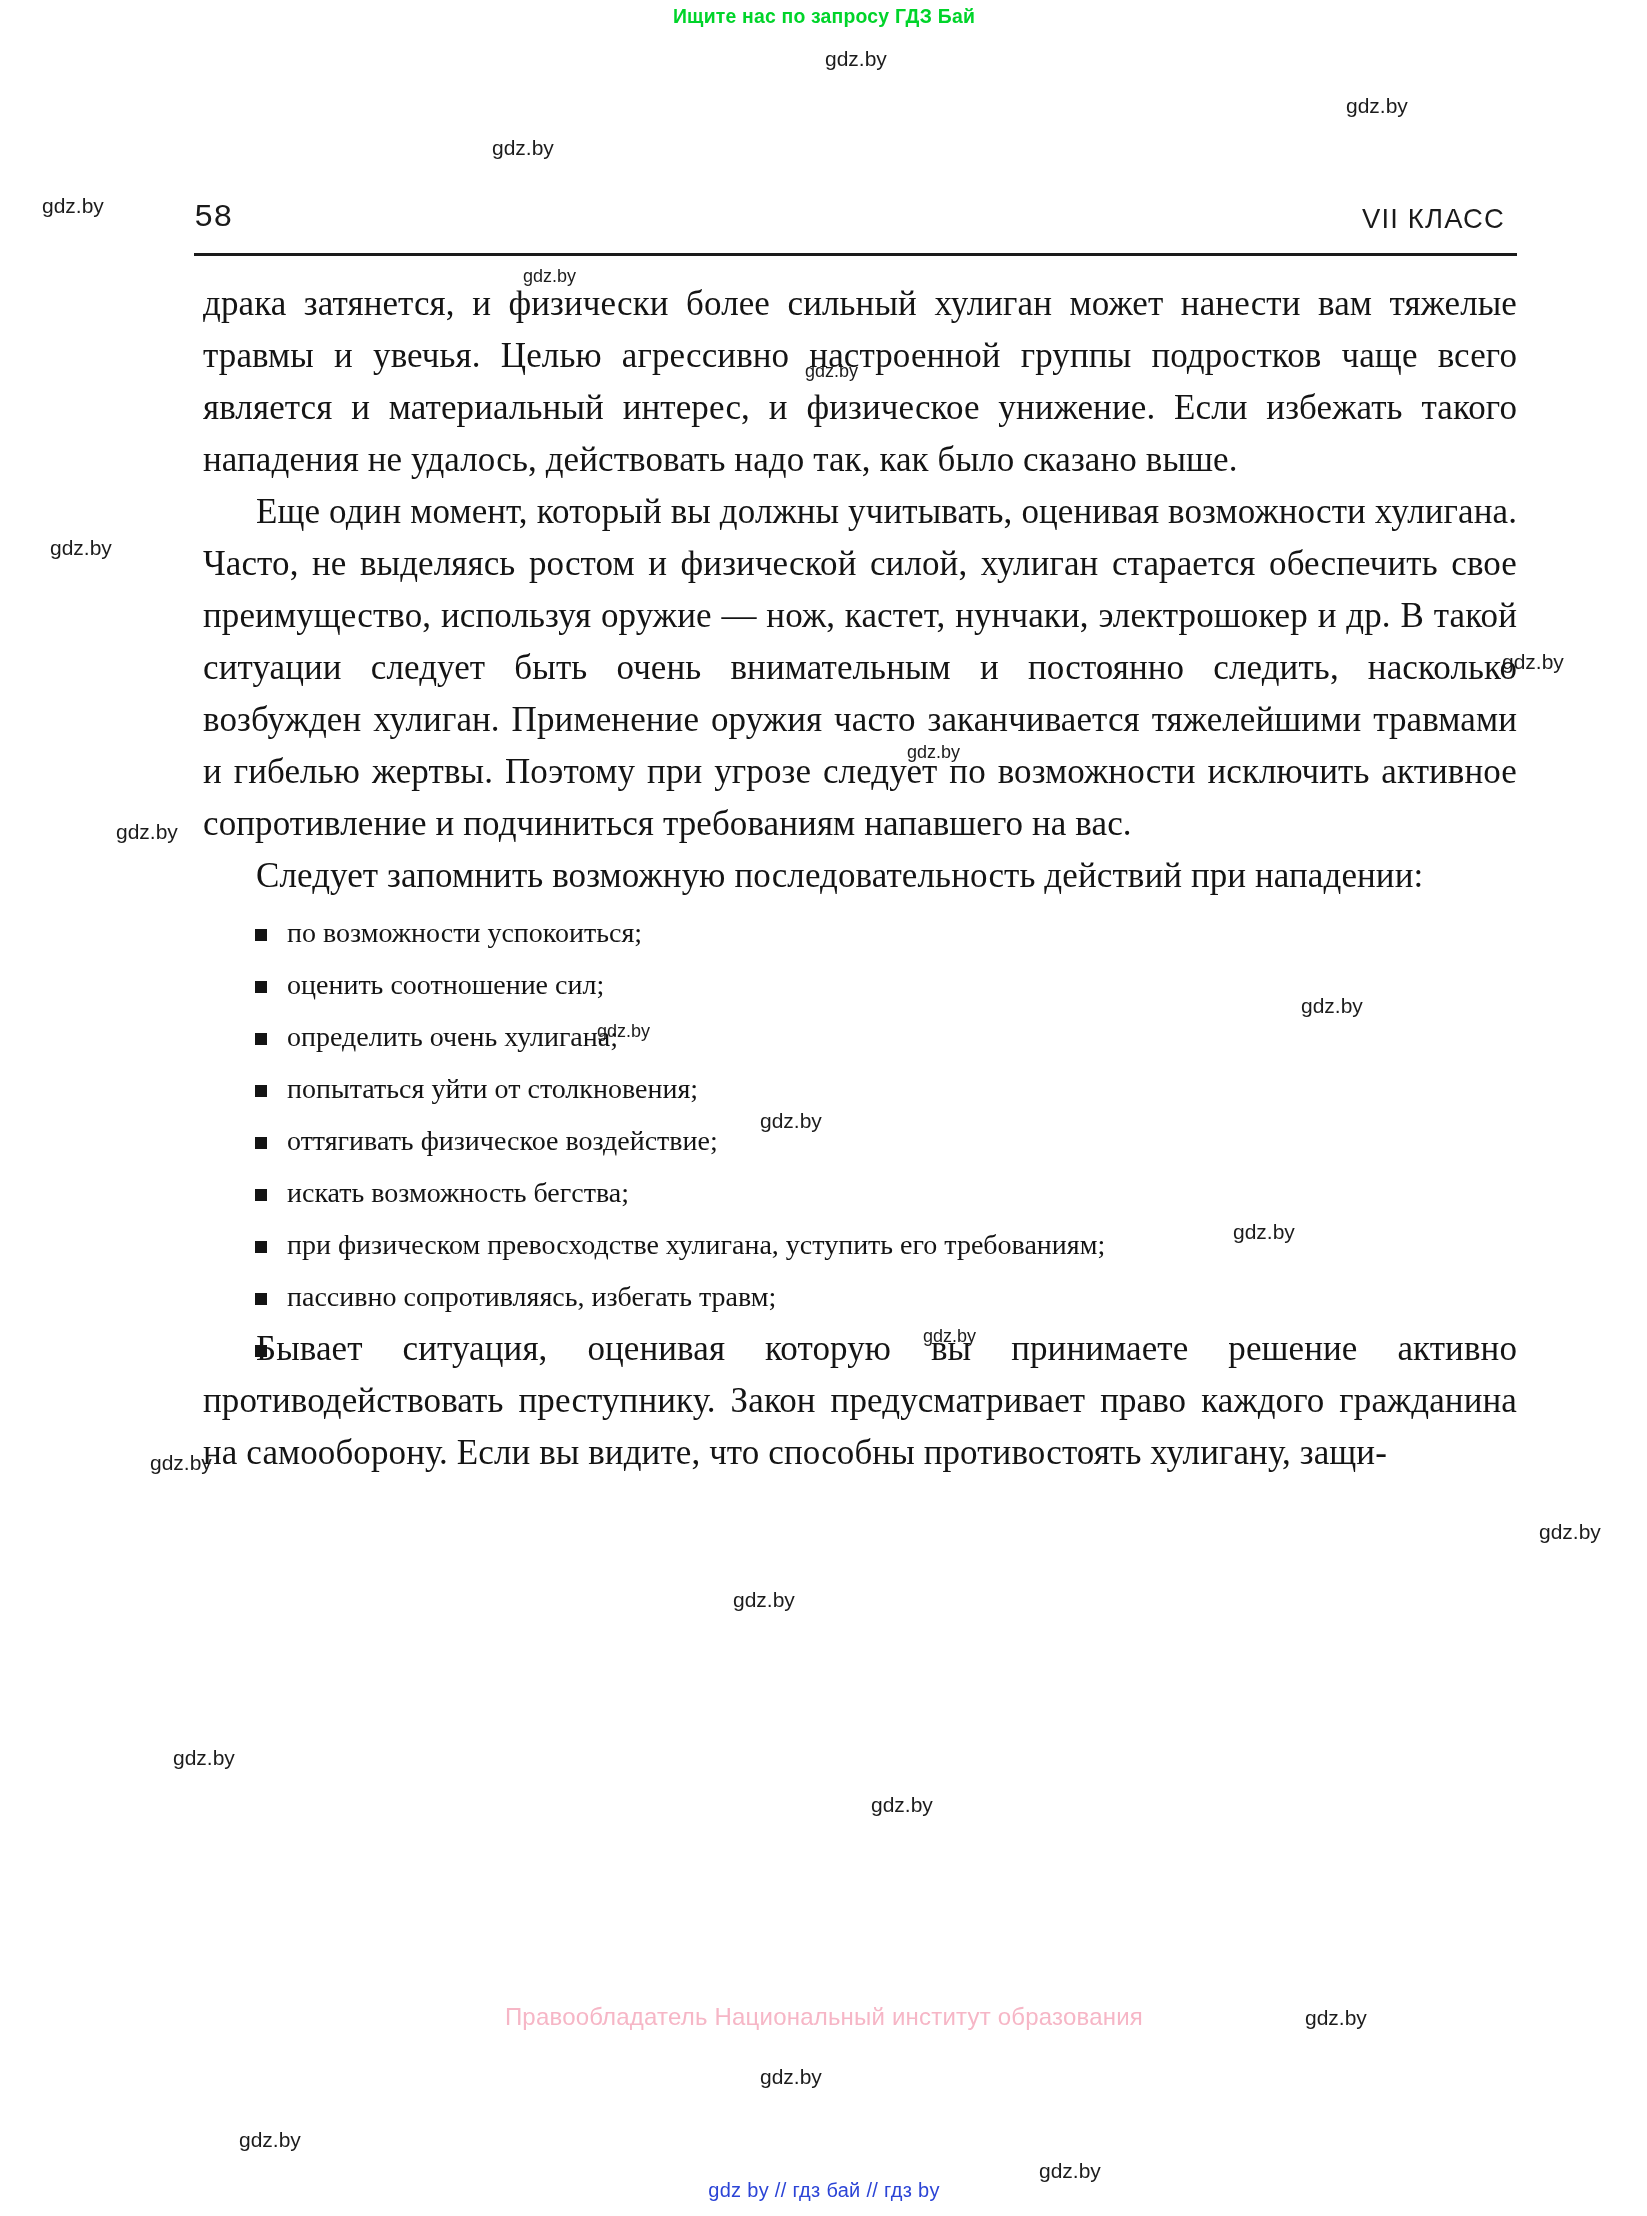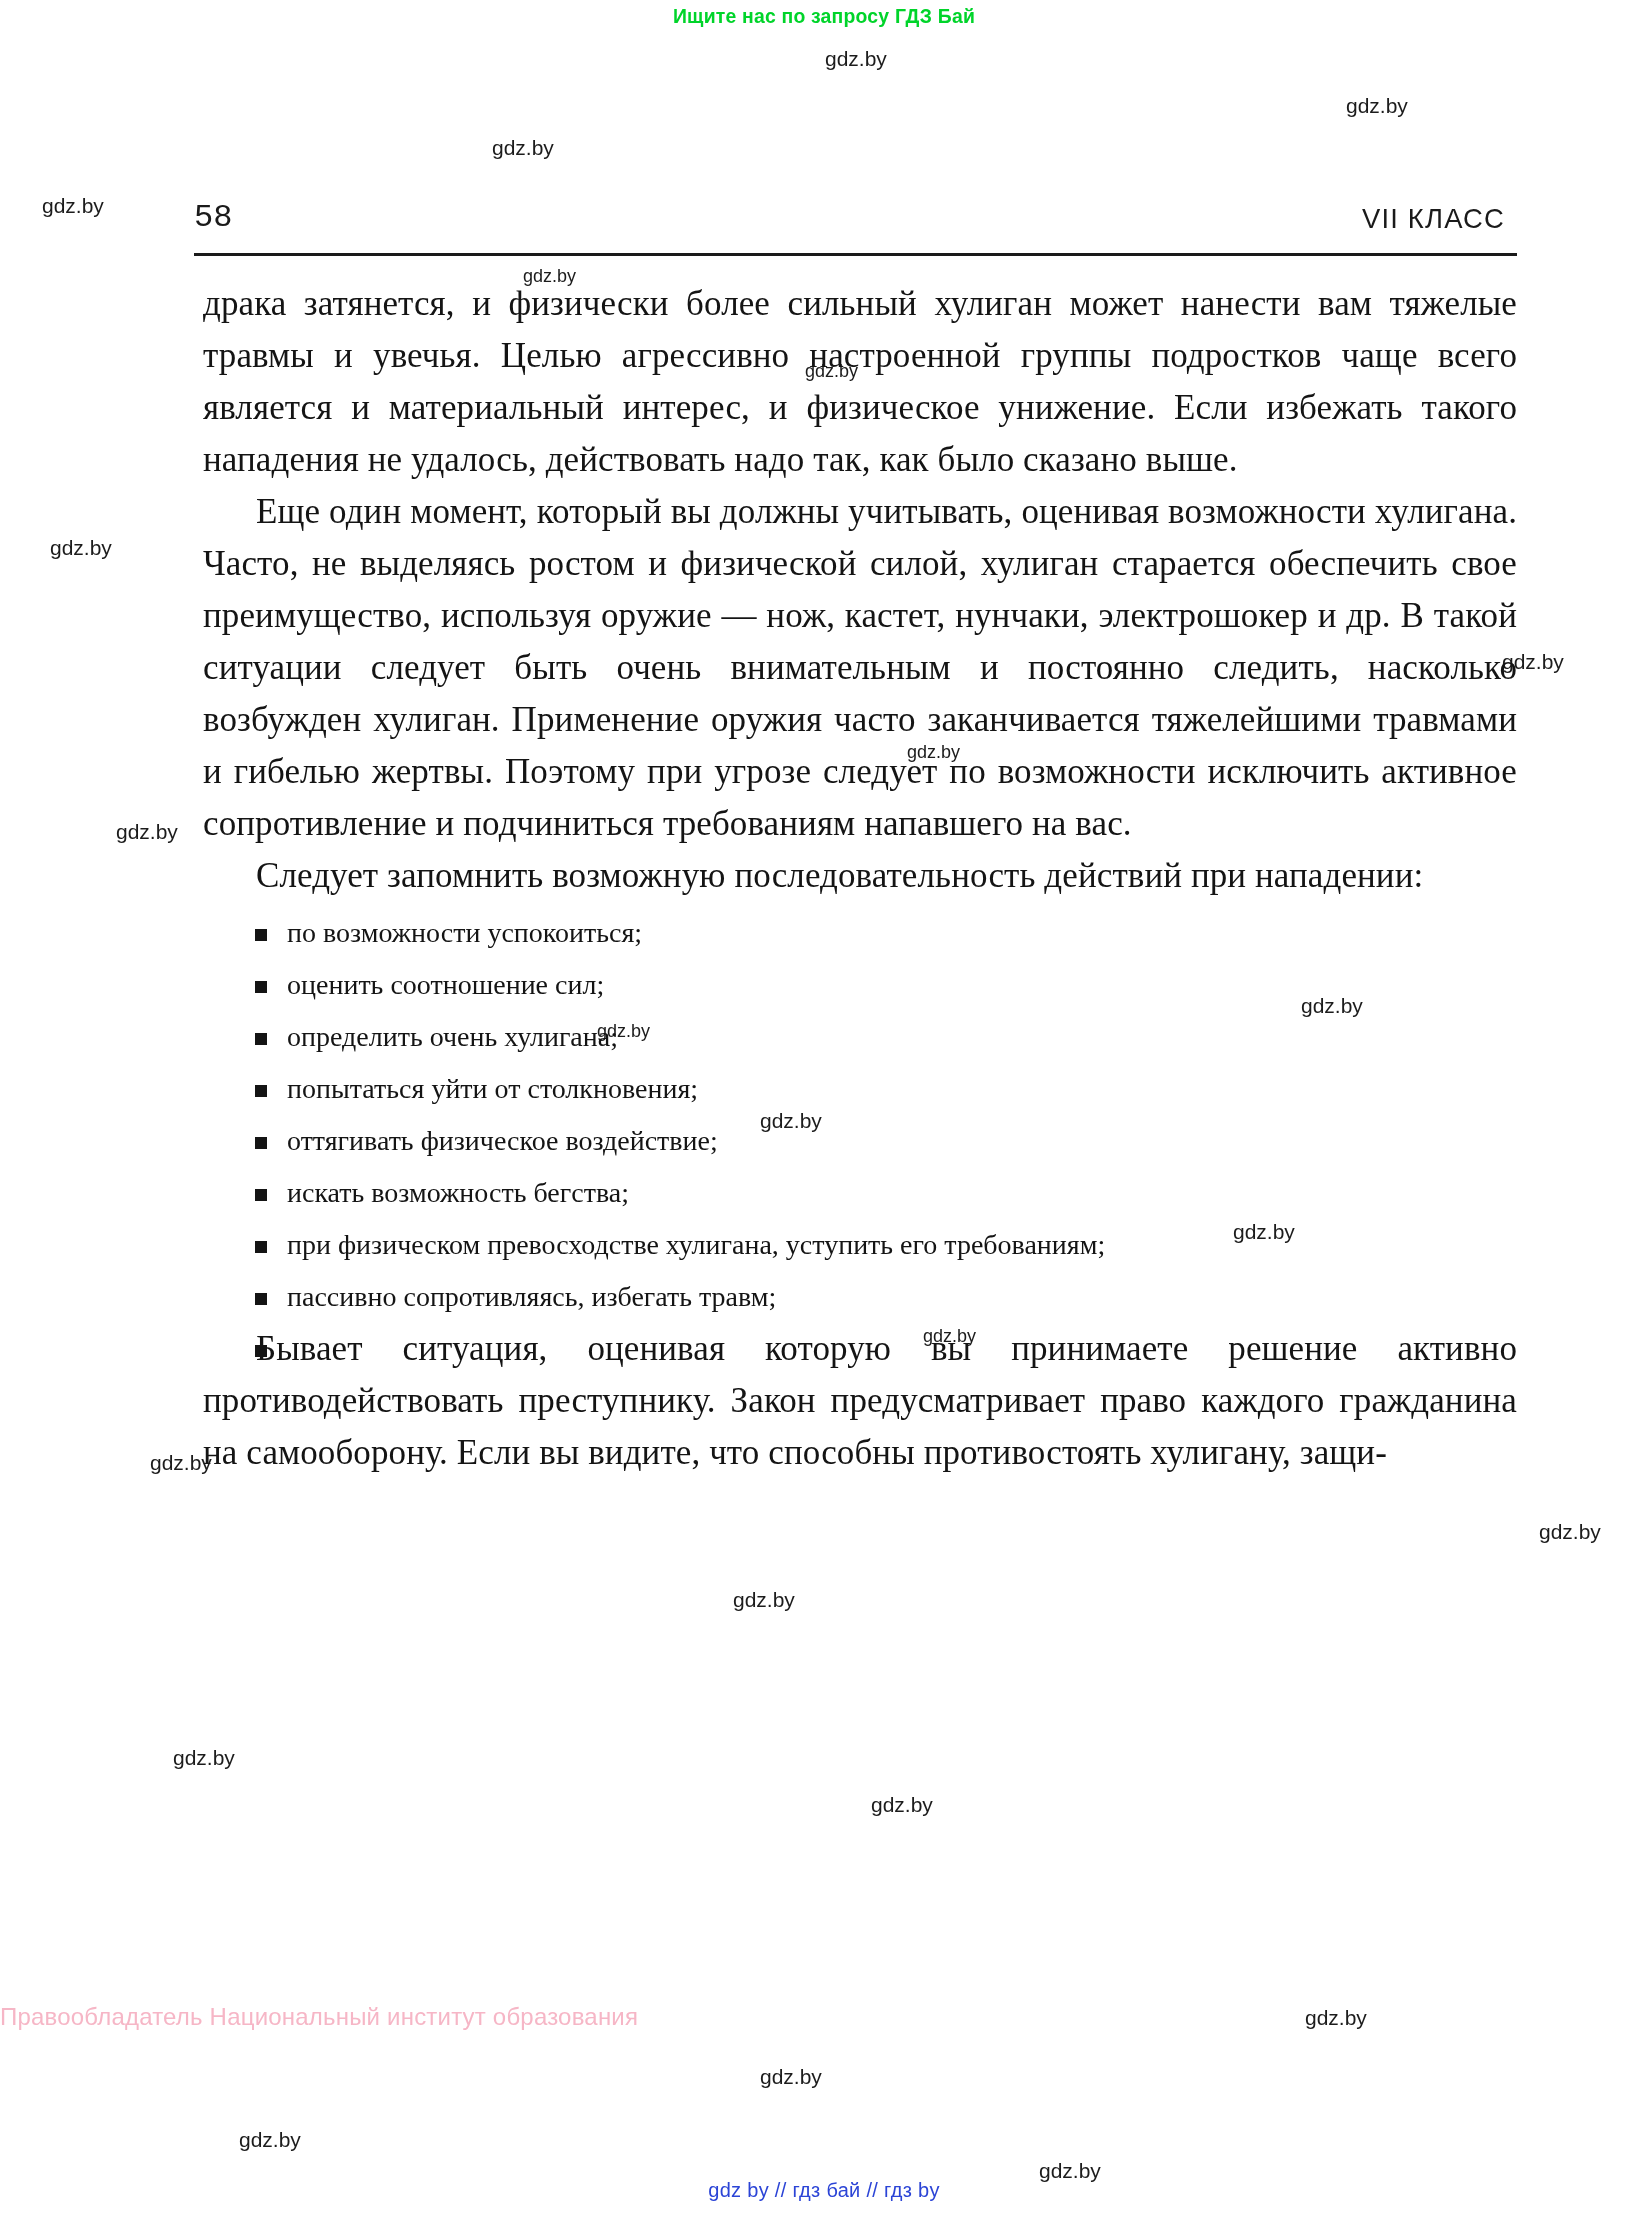--- a/index.html
+++ b/index.html
@@ -125,21 +125,21 @@
     height: 12px;
     background: #141414;
   }
 
   
   .copyright-wm {
     position: absolute;
     left: 0;
     top: 2003px;
     width: 100%;
-    text-align: left;
+    text-align: center;
     font-family: "Liberation Sans", sans-serif;
     font-size: 24px;
     color: #f6b6c6;
     letter-spacing: 0.2px;
   }
 
   
   .site-footer {
     position: absolute;
     left: 0;

